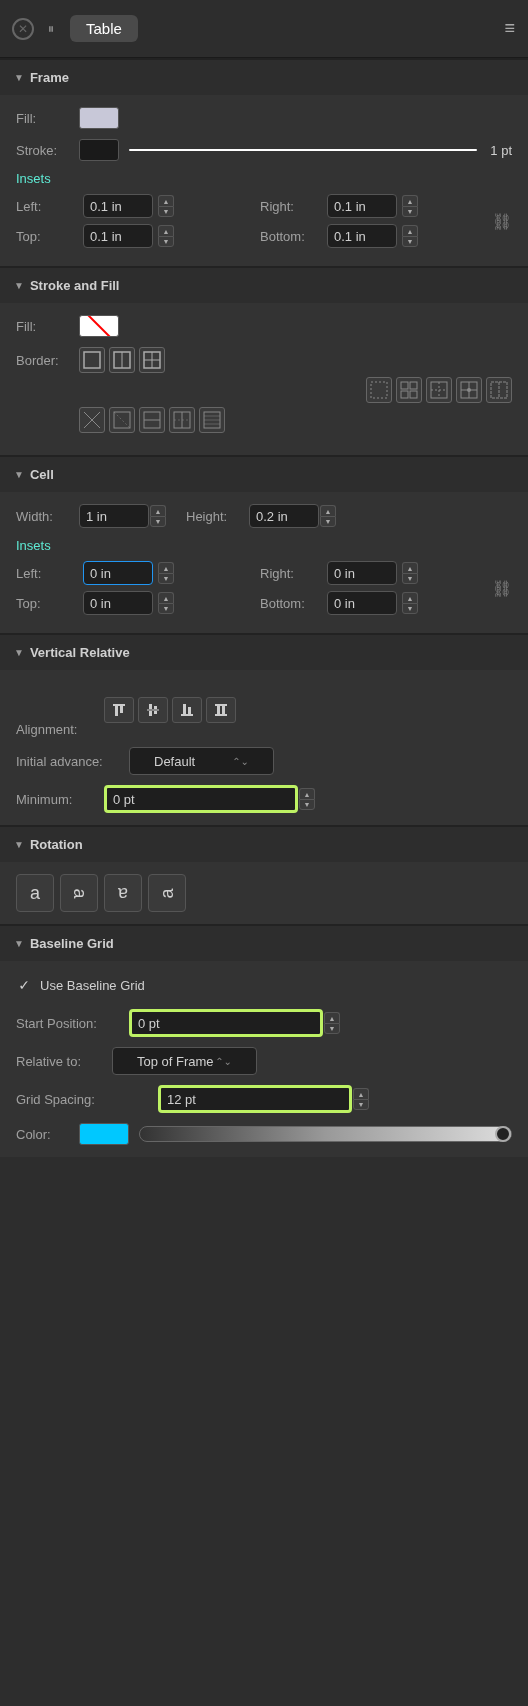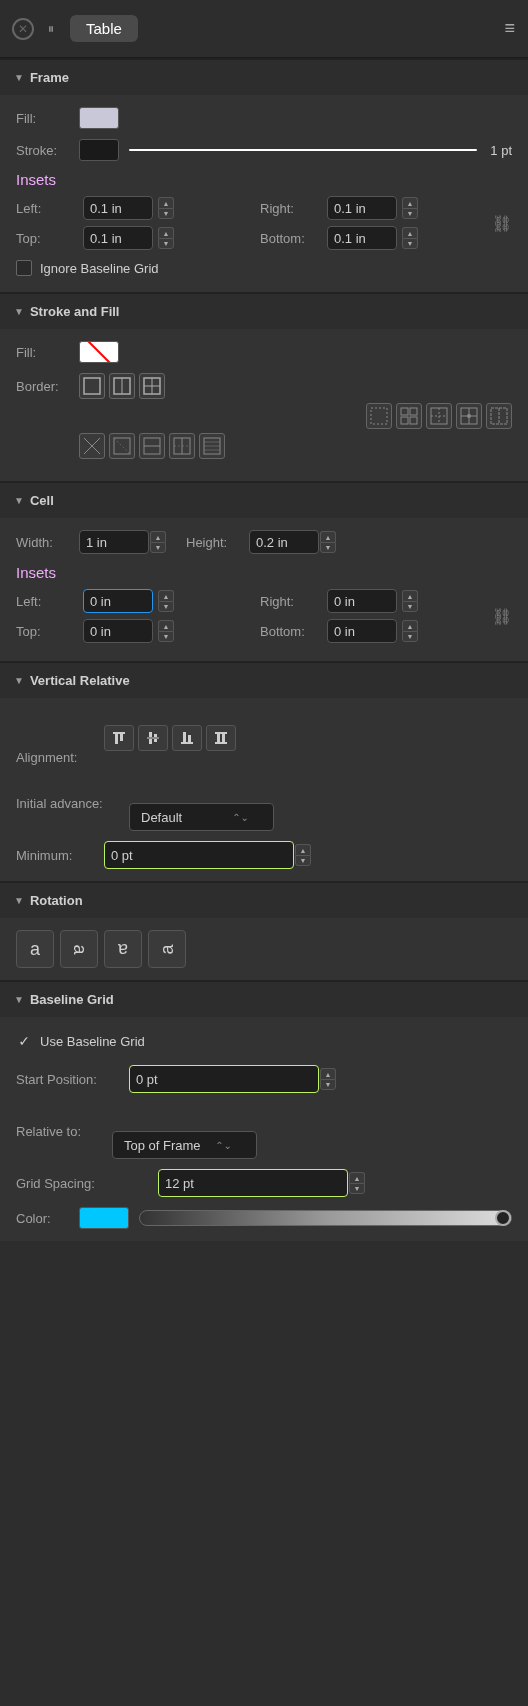--- a/index.html
+++ b/index.html
@@ -122,22 +122,22 @@
     }
     .stroke-line {
       flex: 1;
       height: 2px;
       background: #fff;
       border-radius: 1px;
     }
 
     
     .insets-label {
-      font-size: 15px;
-      color: #f0abfc;
+      font-size: 13px;
+      color: #5eead4;
       margin-bottom: 8px;
     }
 
     
     .input-field {
       background: #1e1e1e;
       border: 1px solid #555;
       border-radius: 4px;
       color: #d0d0d0;
       font-size: 13px;
@@ -226,35 +226,35 @@
       font-size: 14px;
     }
 
     
     .select-field {
       background: #1e1e1e;
       border: 1px solid #555;
       border-radius: 4px;
       color: #d0d0d0;
       font-size: 13px;
-      padding: 3px 24px 3px 11px;
+      padding: 3px 24px 3px 24px;
       height: 28px;
       min-width: 140px;
       position: relative;
-      display: flex; align-items: center; justify-content: space-between; margin-top: 28px;
+      display: flex; align-items: center; justify-content: space-between;
     }
     .select-arrow {
       font-size: 10px;
       color: #888;
     }
 
     
     .input-wide {
       background: #1e1e1e;
-      border: 1px solid #bef264;
+      border: 3px solid #bef264;
       border-radius: 4px;
       color: #d0d0d0;
       font-size: 13px;
       padding: 3px 6px;
       height: 28px;
       flex: 1;
     }
 
     
     .rotation-group {
@@ -392,24 +392,20 @@
         <input class="input-field" type="text" value="0.1 in" style="">
         <div class="spinner">
           <div class="spinner-btn">▲</div>
           <div class="spinner-btn">▼</div>
         </div>
       </div>
     </div>
     <div class="link-icon">⛓</div>
   </div>
 
-  <div class="checkbox-row">
-    <div class="checkbox"></div>
-    <span>Ignore Baseline Grid</span>
-  </div>
 </div>
 
 <div class="section-divider"></div>
 
 <div class="section-header">
   <span class="section-chevron">▼</span>
   <span>Stroke and Fill</span>
 </div>
 
 <div class="panel">

